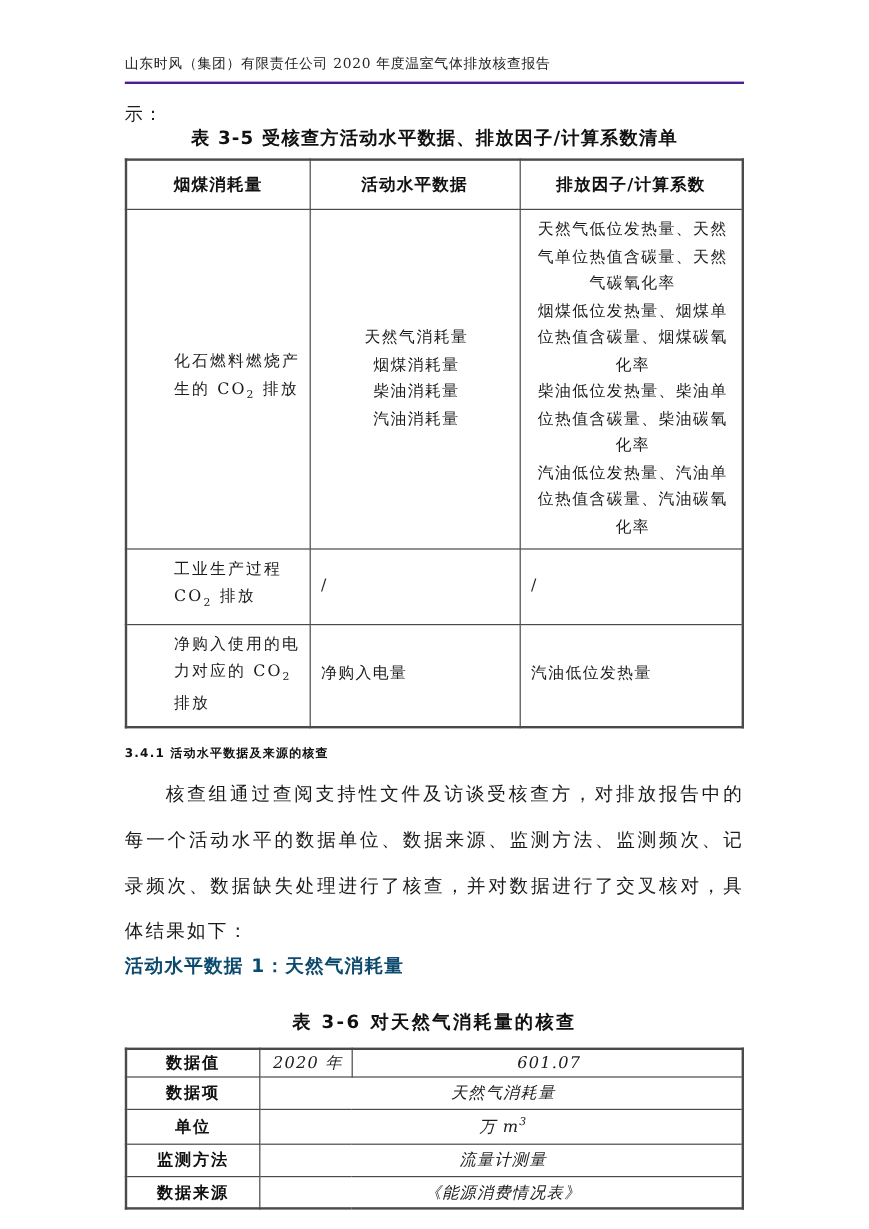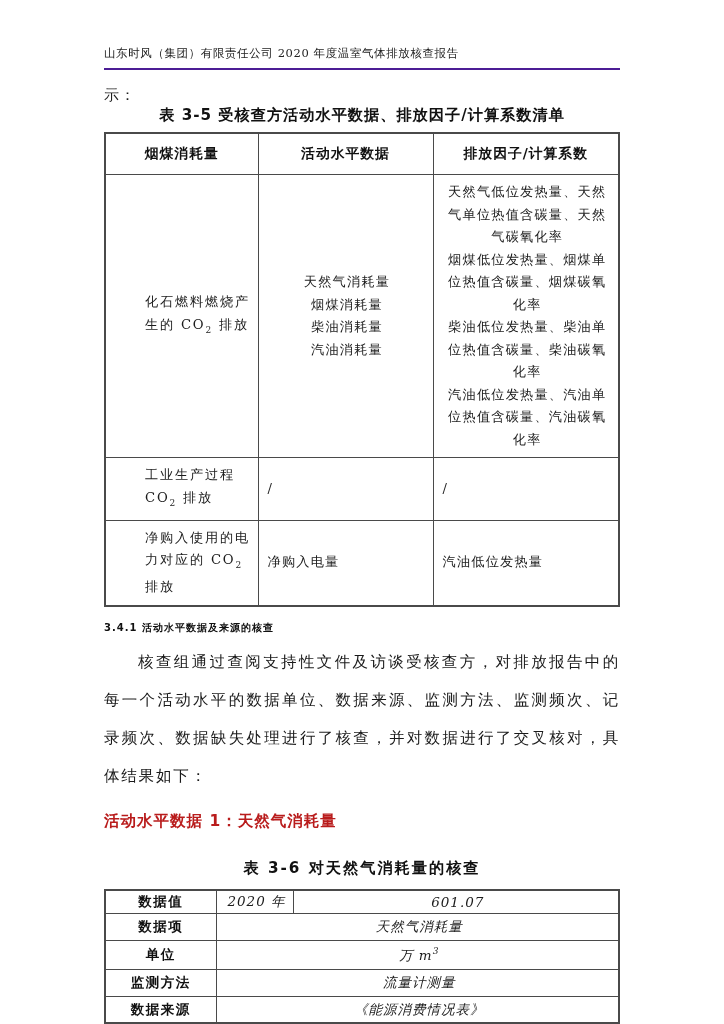--- a/index.html
+++ b/index.html
@@ -39,22 +39,22 @@
   .t36 tr.first-row{height:21px;}
   .sec-heading{
     margin-top:14px;font-family:"DejaVu Sans","Liberation Sans",sans-serif;
     font-weight:bold;font-size:10px;letter-spacing:1px;color:#111;
   }
   .body-par{
     margin-top:8px;font-size:15.5px;line-height:38px;letter-spacing:1.8px;
     text-align:justify;text-indent:2.2em;color:#1a1a1a;
   }
   .activity-heading{
-    margin-top:16px;font-family:"DejaVu Sans","Liberation Sans",sans-serif;
-    font-weight:bold;font-size:15.5px;letter-spacing:1px;color:#b91c1c;
+    font-family:"DejaVu Sans","Liberation Sans",sans-serif;
+    font-weight:bold;font-size:15.5px;letter-spacing:1px;color:#0c4a6e;
   }
   .t36-caption{margin-top:26px;letter-spacing:2px;}
   sub{font-size:9px;}
   sup{font-size:9px;}
 </style>
 </head>
 <body>
 
 <div class="content">
 

